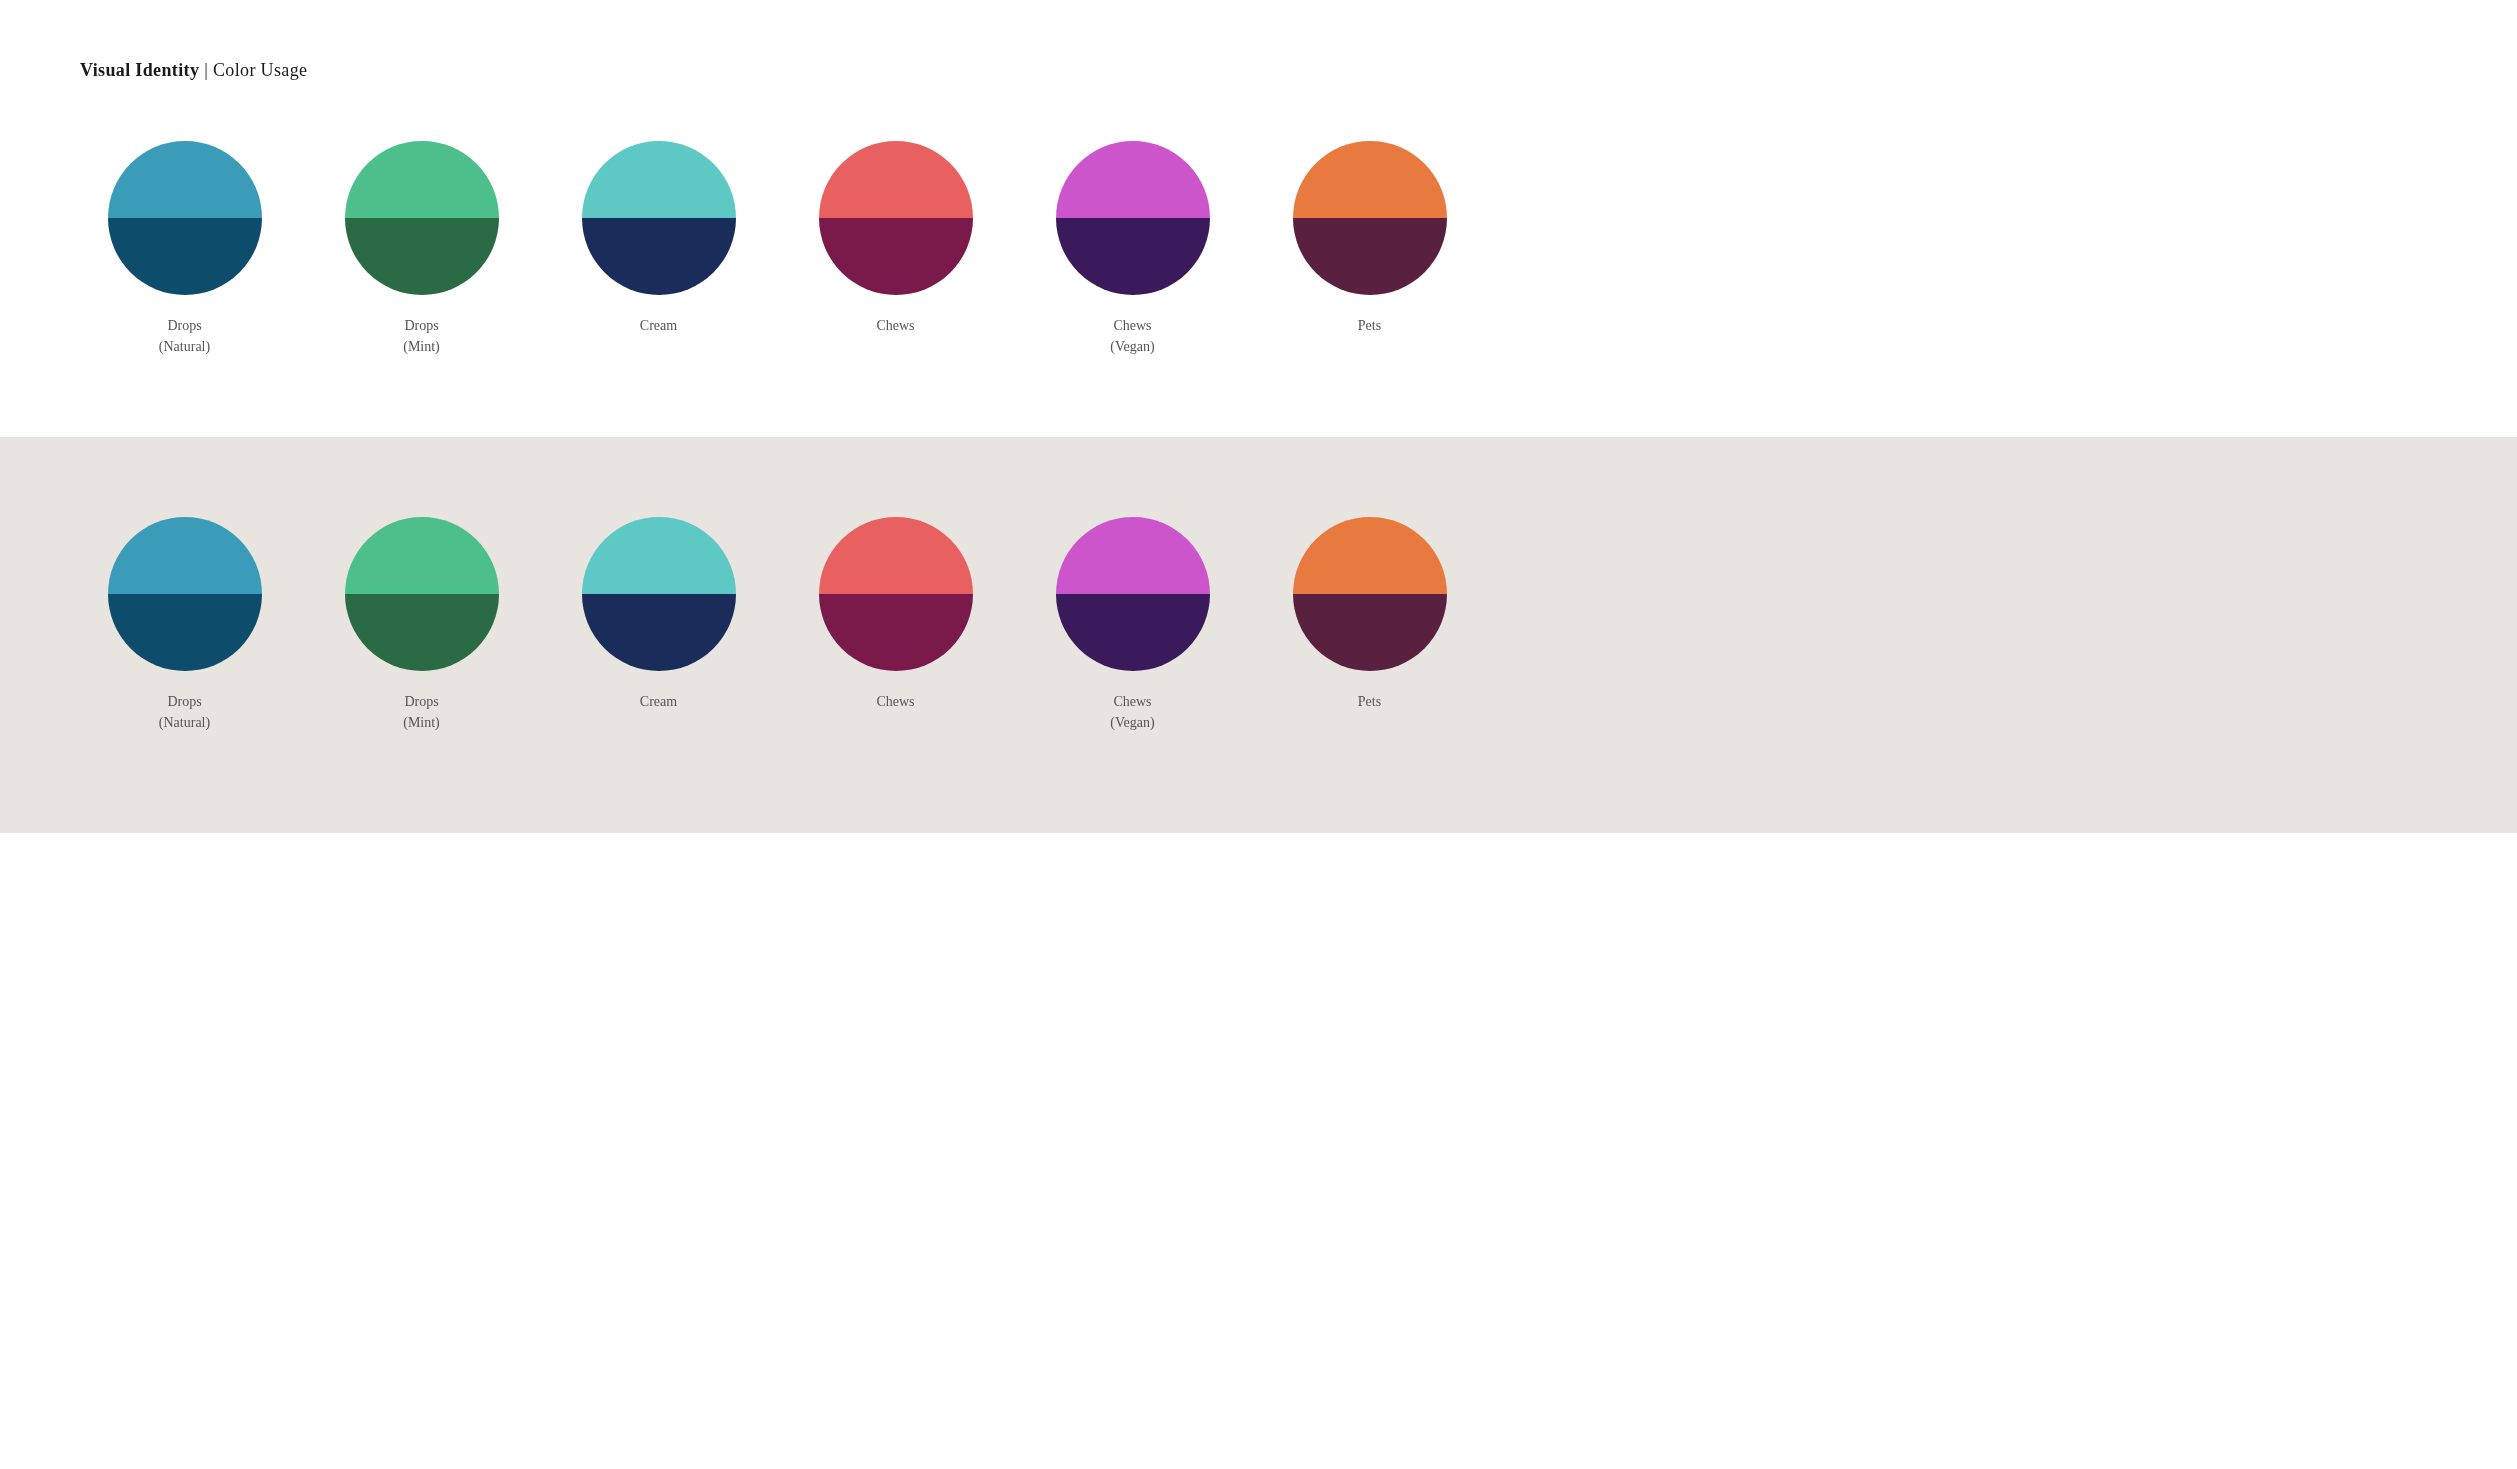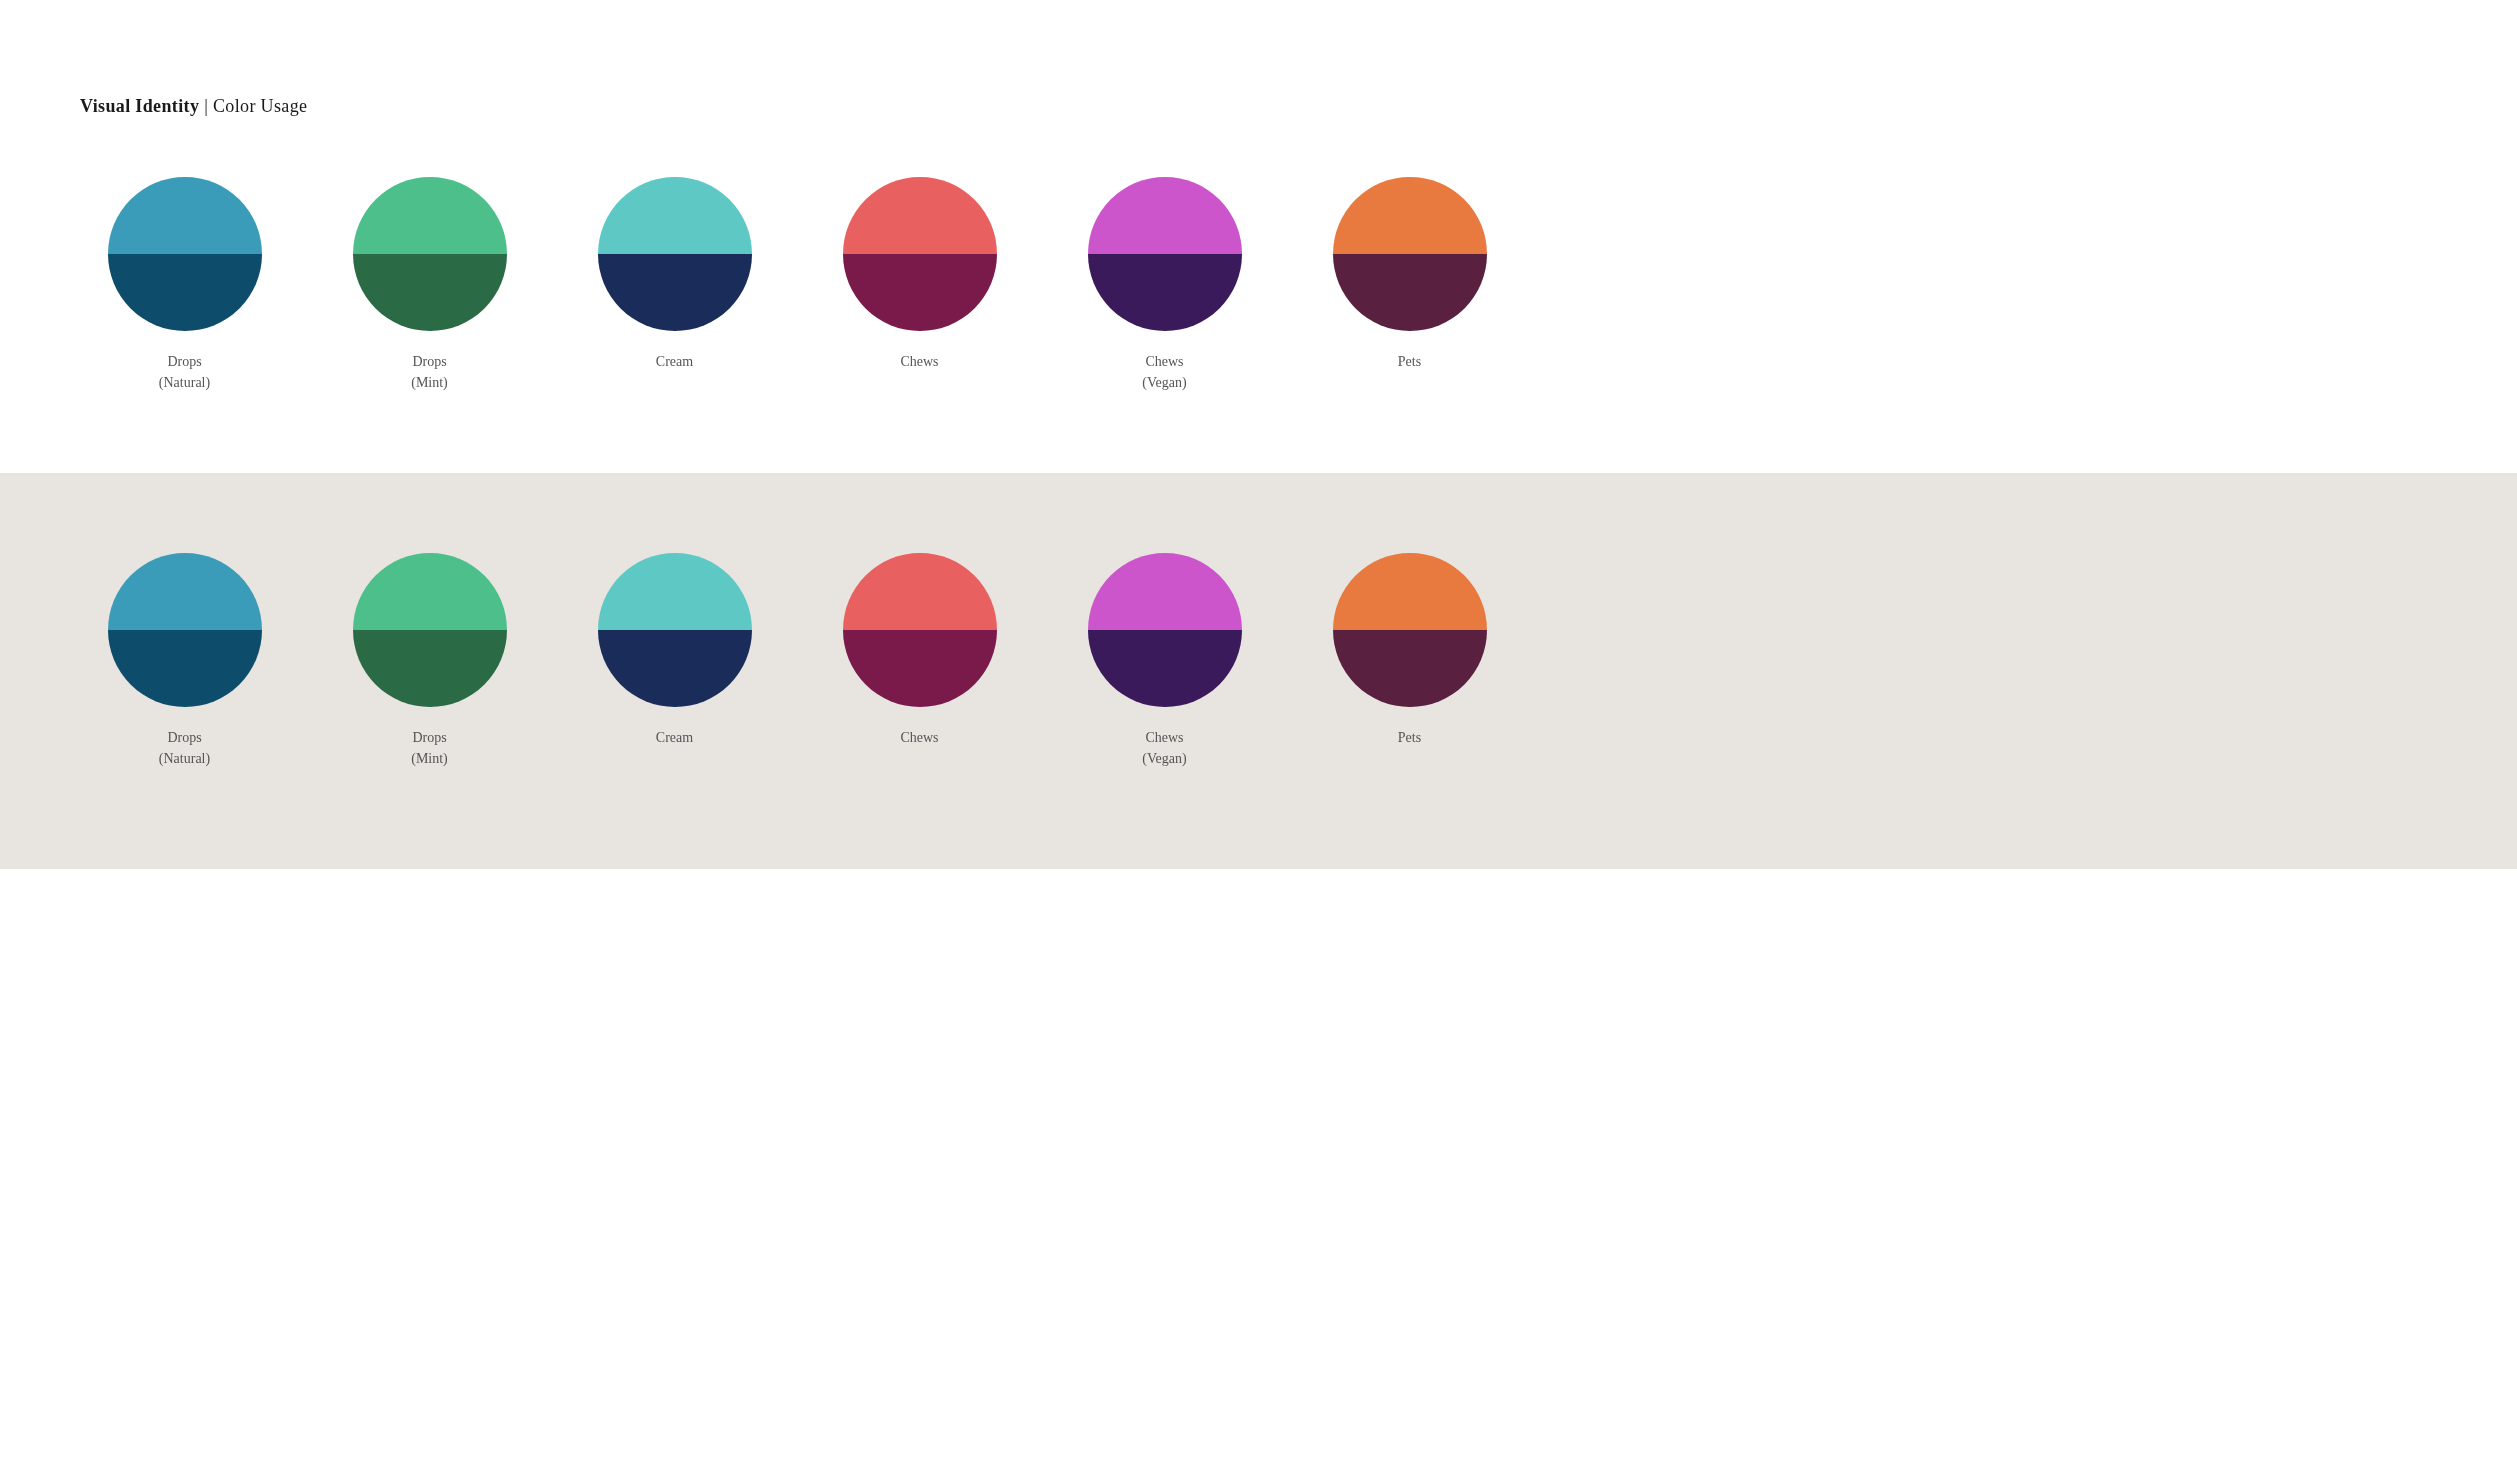--- a/index.html
+++ b/index.html
@@ -3,39 +3,38 @@
   <meta charset="utf-8">
   <style>
     * { margin: 0; padding: 0; box-sizing: border-box; }
     body { font-family: Georgia, 'Times New Roman', serif; background: #fff; }
 
     .page-title {
       padding: 60px 0 0 80px;
       font-size: 18px;
       color: #1a1a1a;
       letter-spacing: 0.02em;
-      margin-top: 36px;
     }
     .page-title strong { font-weight: bold; }
     .page-title span { font-weight: normal; }
 
     .section-white {
       background: #fff;
       padding: 60px 80px 80px 80px;
     }
 
     .section-gray {
       background: #e8e4e0;
       padding: 80px 80px 100px 80px;
     }
 
     .circles-row {
       display: flex;
       align-items: flex-start;
-      gap: 16px;
+      gap: 8px;
       justify-content: flex-start;
       flex-wrap: nowrap;
     }
 
     .circle-item {
       display: flex;
       flex-direction: column;
       align-items: center;
       width: 209px;
       margin-right: 20px;

